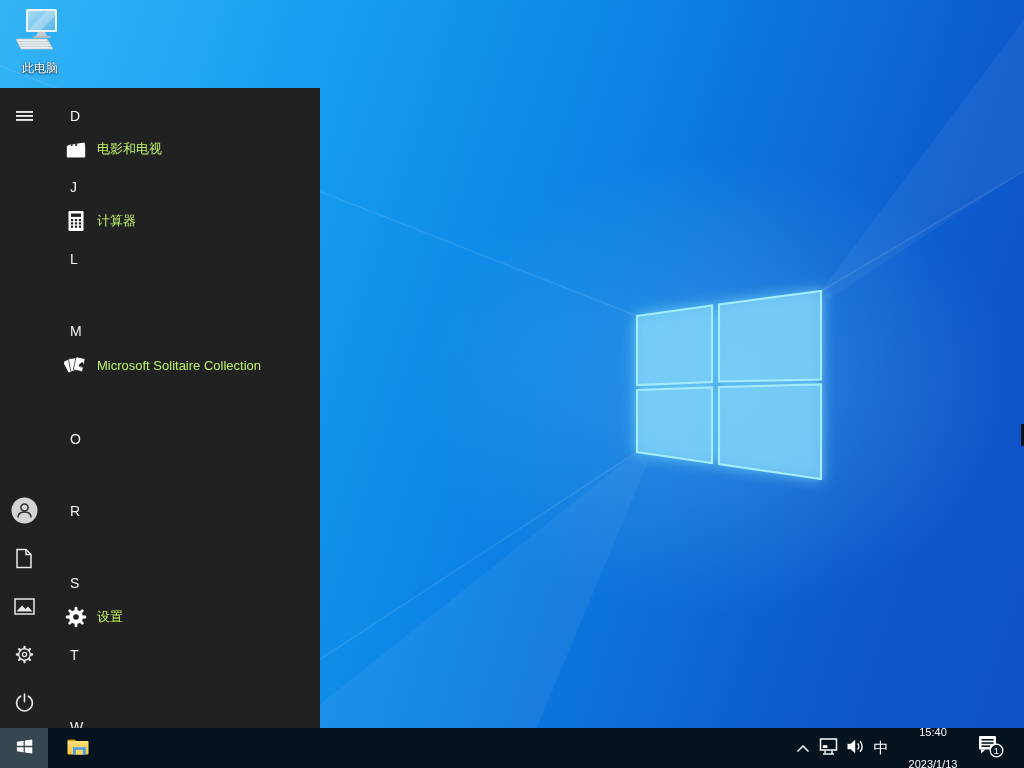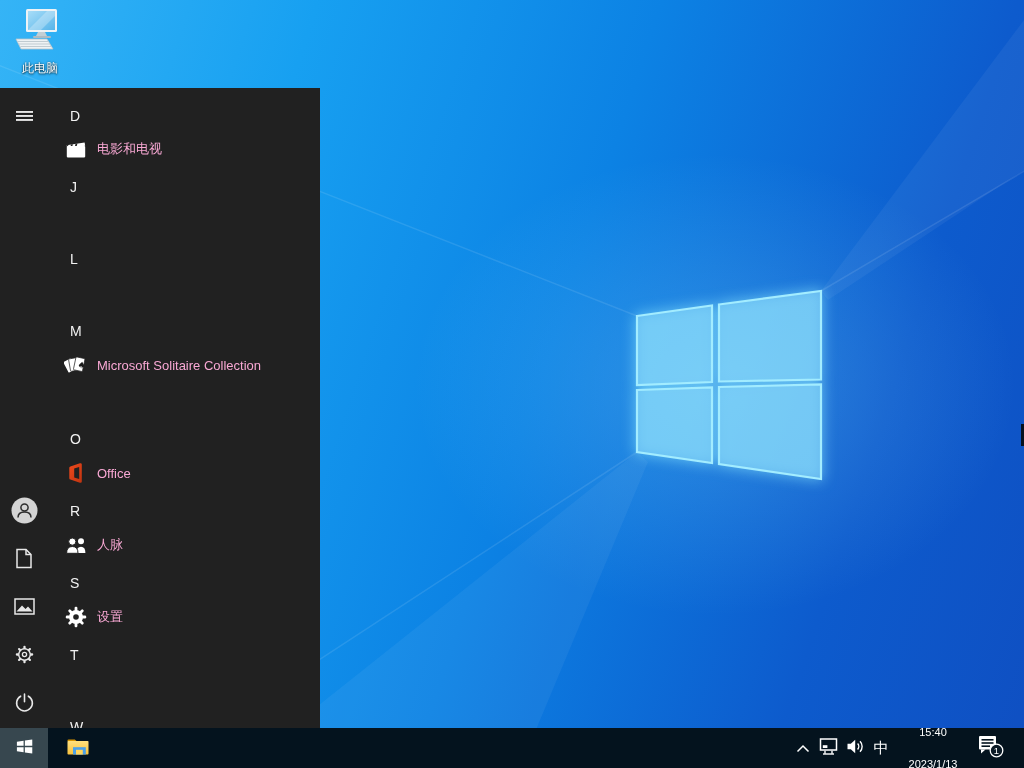--- a/index.html
+++ b/index.html
@@ -39,21 +39,21 @@
     display:flex;align-items:center;justify-content:center;cursor:pointer;
   }
   .row{
     position:absolute;left:0;width:100%;height:36px;
     display:flex;align-items:center;cursor:pointer;
   }
   .section{padding-left:70px;}
   .section-letter{font-size:14px;color:#f2f2f2;}
   .app{padding-left:64px;}
   .app-icon{width:24px;height:24px;flex:0 0 24px;display:flex;align-items:center;justify-content:center;}
-  .app-label{margin-left:9px;font-size:13px;color:#f9a8d4;white-space:nowrap;}
+  .app-label{margin-left:9px;font-size:13px;color:#bef264;white-space:nowrap;}
   
   .taskbar{
     position:absolute;left:0;bottom:0;width:1024px;height:40px;
     background:#04131e;display:flex;align-items:center;z-index:10;
   }
   .start-btn{
     width:48px;height:40px;background:#37474f;flex:0 0 48px;
     display:flex;align-items:center;justify-content:center;cursor:pointer;
   }
   .task-btn{
@@ -207,20 +207,40 @@
         <rect x="2.8" y="9" width="18.4" height="11.4" rx="0.8" fill="#fff"></rect>
       </svg>
     </span>
     <span class="app-label">电影和电视</span>
   </div>
 
   <div class="row section" style="top:81px">
       <span class="section-letter">J</span>
     </div>
 
+  <div class="row app" style="top:115px">
+    <span class="app-icon">
+      <svg width="24" height="24" viewBox="0 0 24 24">
+        <rect x="4.5" y="2" width="15" height="20" rx="1.2" fill="#fff"></rect>
+        <rect x="7" y="4.5" width="10" height="3.4" fill="#212121"></rect>
+        <g fill="#212121">
+          <rect x="7" y="10" width="2.2" height="2.2"></rect>
+            <rect x="10.9" y="10" width="2.2" height="2.2"></rect>
+            <rect x="14.8" y="10" width="2.2" height="2.2"></rect>
+          <rect x="7" y="13.3" width="2.2" height="2.2"></rect>
+            <rect x="10.9" y="13.3" width="2.2" height="2.2"></rect>
+            <rect x="14.8" y="13.3" width="2.2" height="2.2"></rect>
+          <rect x="7" y="16.6" width="2.2" height="2.2"></rect>
+            <rect x="10.9" y="16.6" width="2.2" height="2.2"></rect>
+            <rect x="14.8" y="16.6" width="2.2" height="2.2"></rect>
+        </g>
+      </svg>
+    </span>
+    <span class="app-label">计算器</span>
+  </div>
 
   <div class="row section" style="top:153px">
       <span class="section-letter">L</span>
     </div>
 
 
   <div class="row section" style="top:225px">
       <span class="section-letter">M</span>
     </div>
 
@@ -234,55 +254,25 @@
       </svg>
     </span>
     <span class="app-label">Microsoft Solitaire Collection</span>
   </div>
 
 
   <div class="row section" style="top:333px">
       <span class="section-letter">O</span>
     </div>
 
-  <div class="row app" style="top:367px">
-    <span class="app-icon">
-      <svg width="24" height="24" viewBox="0 0 24 24">
-        <defs>
-          <linearGradient id="offGrad" x1="0" y1="0" x2="1" y2="1">
-            <stop offset="0" stop-color="#f04a1d"></stop>
-              <stop offset="1" stop-color="#bf3410"></stop>
-          </linearGradient>
-        </defs>
-        <path d="M6.4,5.4 L15.9,2.3 Q17.8,1.8 17.8,3.6 V20.4 Q17.8,22.2 15.9,21.7 L6.4,18.6 Q5.3,18.3 5.3,17.2 V6.8 Q5.3,5.7 6.4,5.4 Z" fill="url(#offGrad)"></path>
-        <polygon points="10.2,7.4 15.2,6 15.2,18 10.2,16.6" fill="#212121"></polygon>
-      </svg>
-    </span>
-    <span class="app-label">Office</span>
-  </div>
 
   <div class="row section" style="top:405px">
       <span class="section-letter">R</span>
     </div>
 
-  <div class="row app" style="top:439px">
-    <span class="app-icon">
-      <svg width="24" height="24" viewBox="0 0 24 24">
-        <g fill="#fff">
-          <circle cx="17" cy="8.2" r="3"></circle>
-          <path d="M12.6,20 q0,-6.2 4.4,-6.2 q4.4,0 4.4,6.2 Z"></path>
-        </g>
-        <g fill="#fff" stroke="#212121" stroke-width="1">
-          <circle cx="8.3" cy="8.6" r="3.6"></circle>
-          <path d="M2.6,20.3 q0,-6.8 5.7,-6.8 q5.7,0 5.7,6.8 Z"></path>
-        </g>
-      </svg>
-    </span>
-    <span class="app-label">人脉</span>
-  </div>
 
   <div class="row section" style="top:477px">
       <span class="section-letter">S</span>
     </div>
 
   <div class="row app" style="top:511px">
     <span class="app-icon">
       <svg width="24" height="24" viewBox="0 0 24 24">
         <g fill="#fff">
           <rect x="10.6" y="1.8" width="2.8" height="20.4" rx="1.2"></rect>

